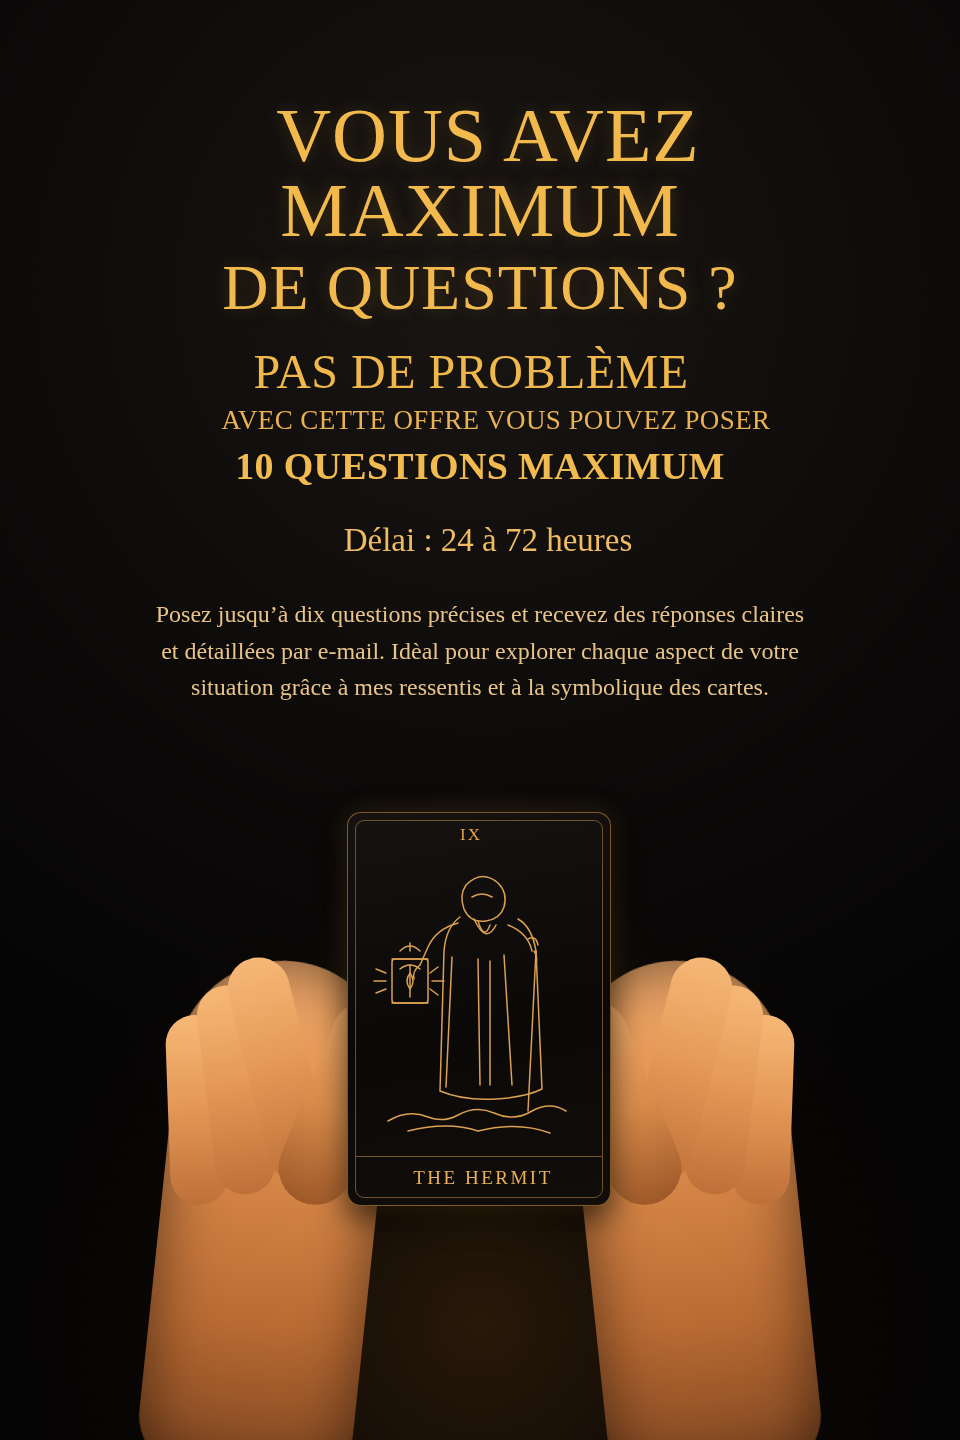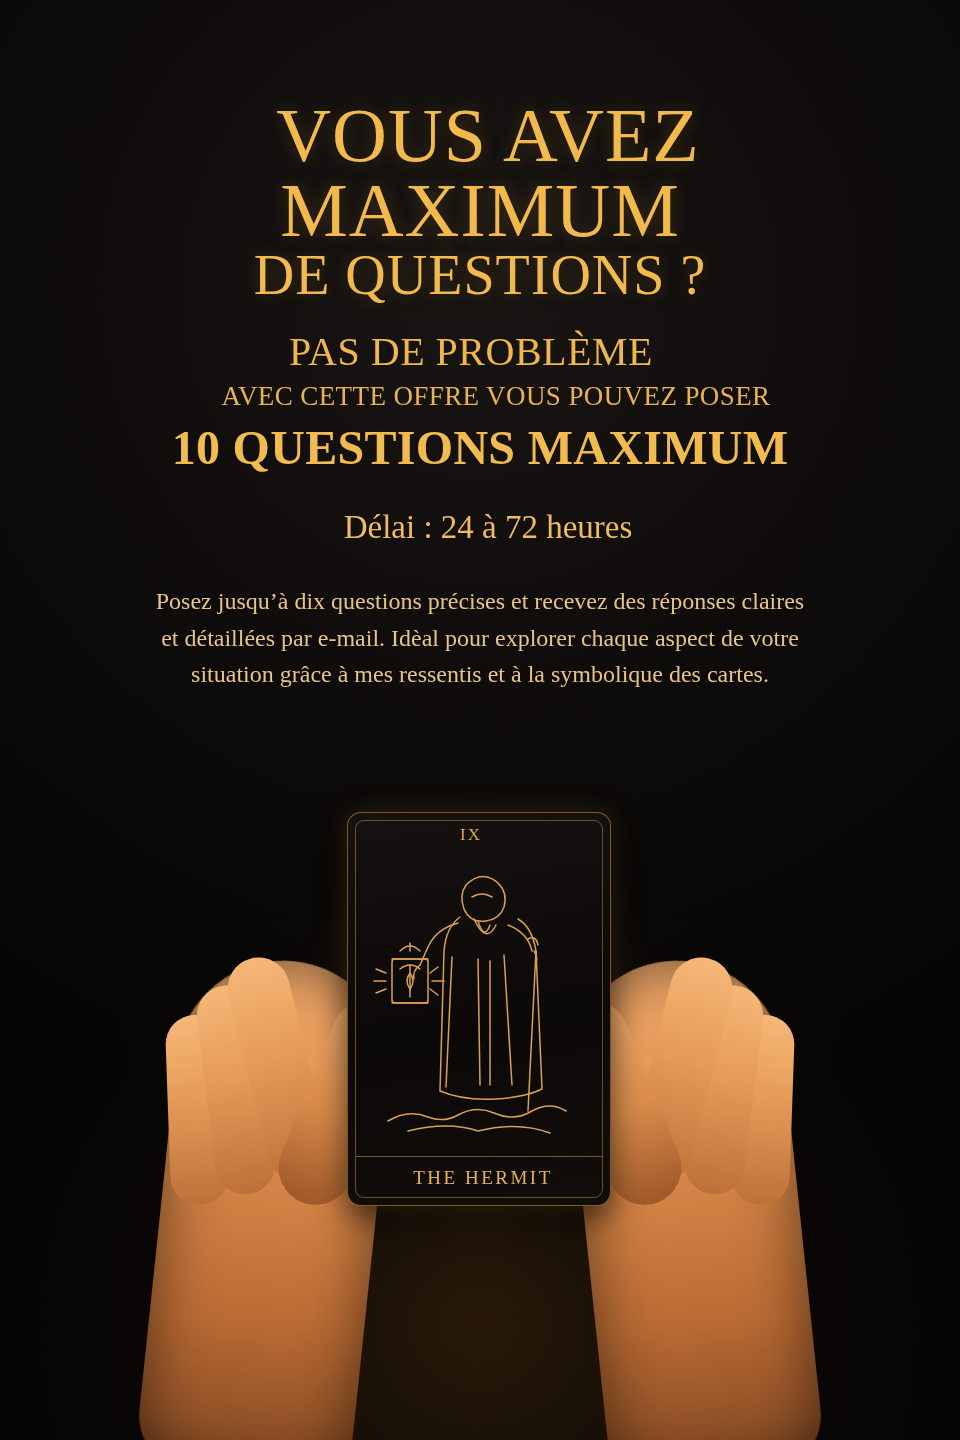--- a/index.html
+++ b/index.html
@@ -48,41 +48,41 @@
     padding-top: 98px;
     font-family: "Liberation Serif", serif;
     font-weight: normal;
     color: #f2ba4d;
     letter-spacing: 1px;
     line-height: 0.99;
     text-shadow: 0 0 18px rgba(214,150,48,0.25);
   }
   .headline .l1 { display:block; font-size: 76px; padding-left: 16px; }
   .headline .l2 { display:block; font-size: 76px; }
-  .headline .l3 { display:block; font-size: 56px; }
+  .headline .l3 { display:block; font-size: 64px; margin-top: 8px; }
 
   .sub1 {
     margin: 24px 18px 0 0;
     font-family: "Liberation Serif", serif;
-    font-size: 40px;
+    font-size: 48px;
     color: #f0b74a;
     letter-spacing: 0.5px;
   }
   .sub2 {
     margin: 6px 0 0 0;
     font-family: "Liberation Serif", serif;
     font-size: 27px;
     color: #eab253;
     letter-spacing: 0.4px;
     padding-left: 32px;
   }
   .sub3 {
     margin: 8px 0 0 0;
     font-family: "Liberation Serif", serif;
-    font-size: 48px;
+    font-size: 38px;
     font-weight: bold;
     color: #f2bb50;
     letter-spacing: 0.3px;
   }
 
   .delay {
     margin: 30px 0 0 16px;
     font-size: 33px;
     color: #f0bc63;
     line-height: 1.35;

